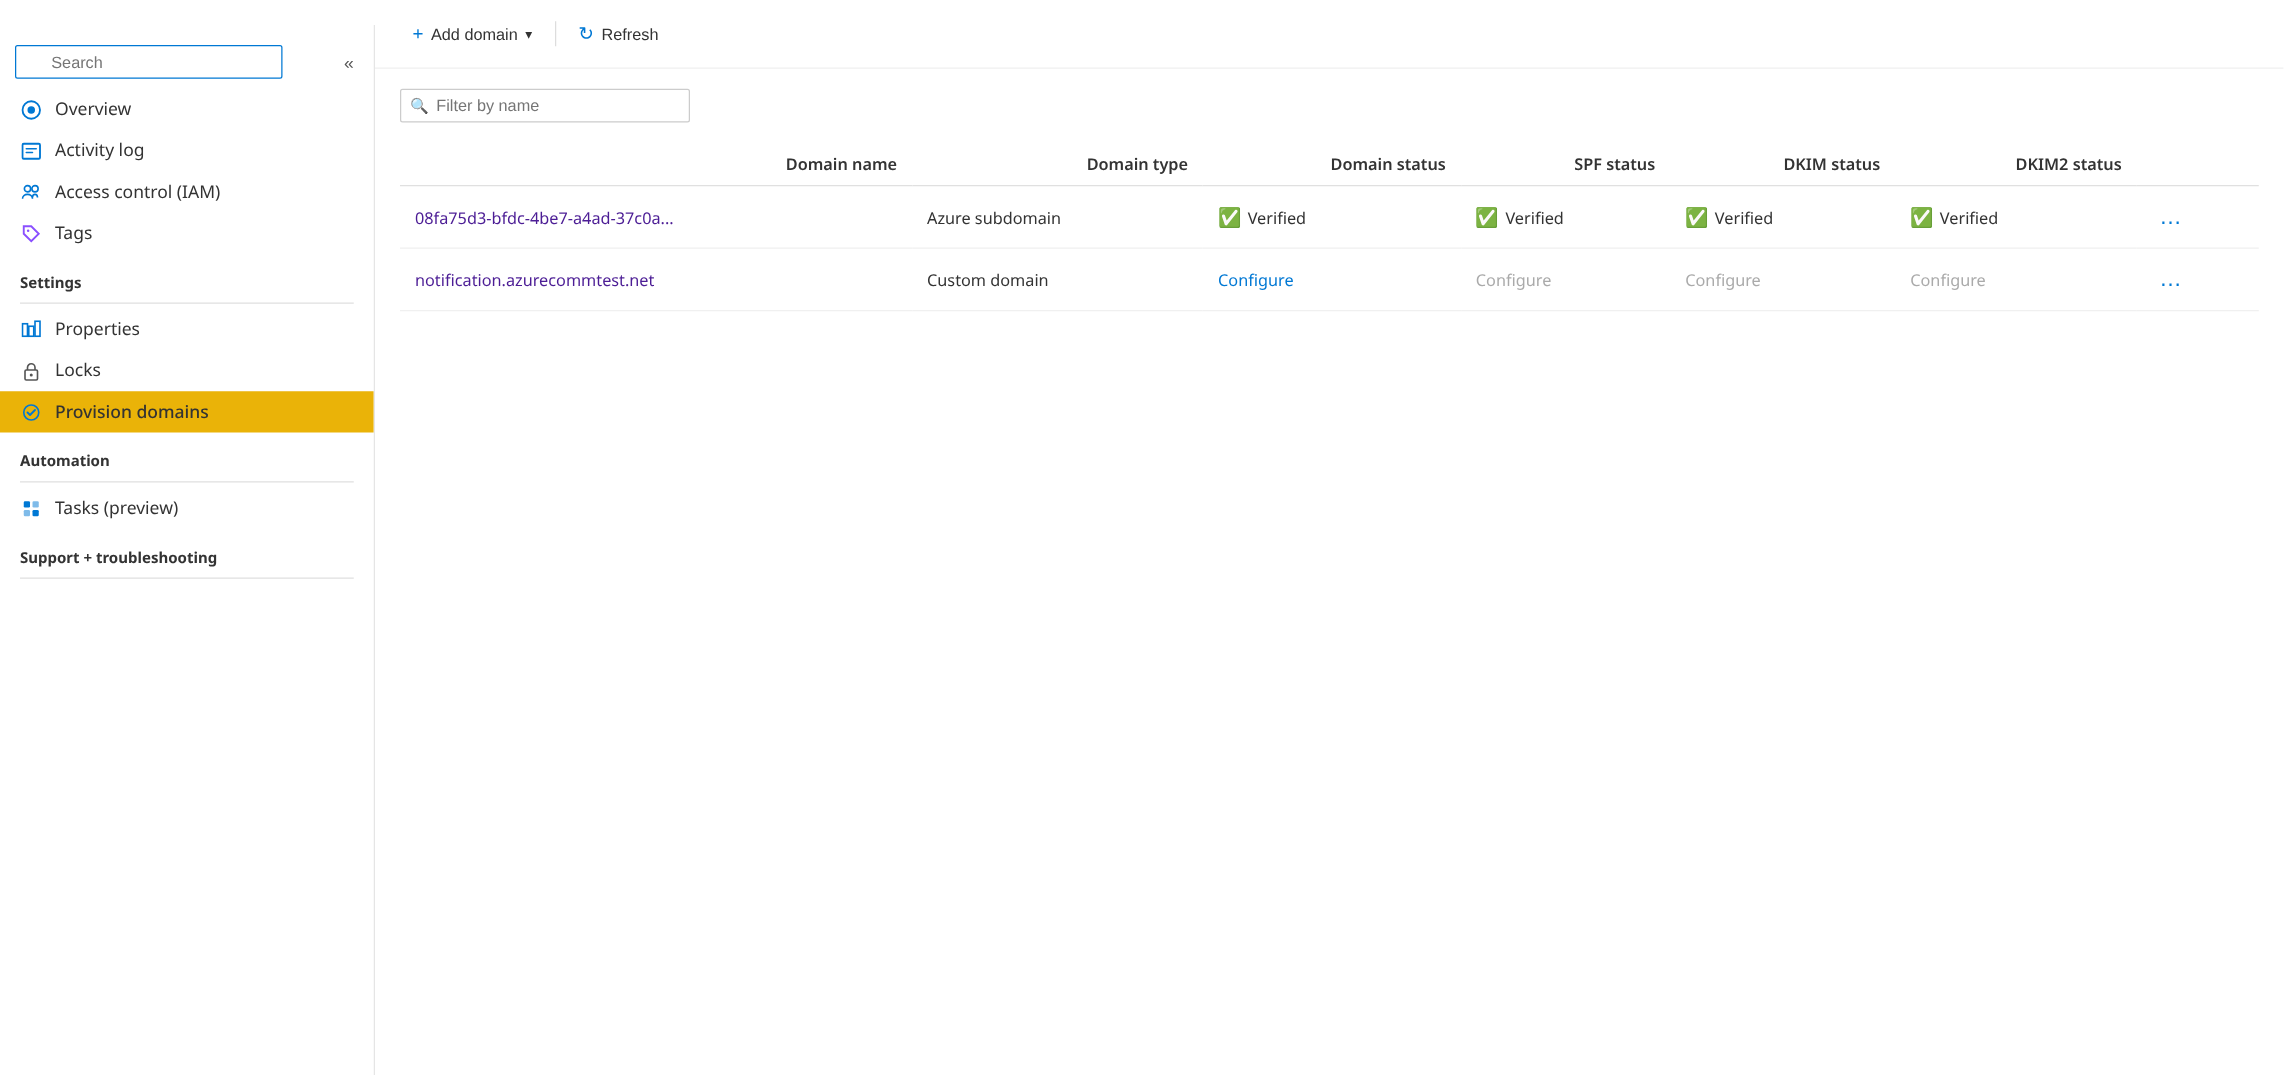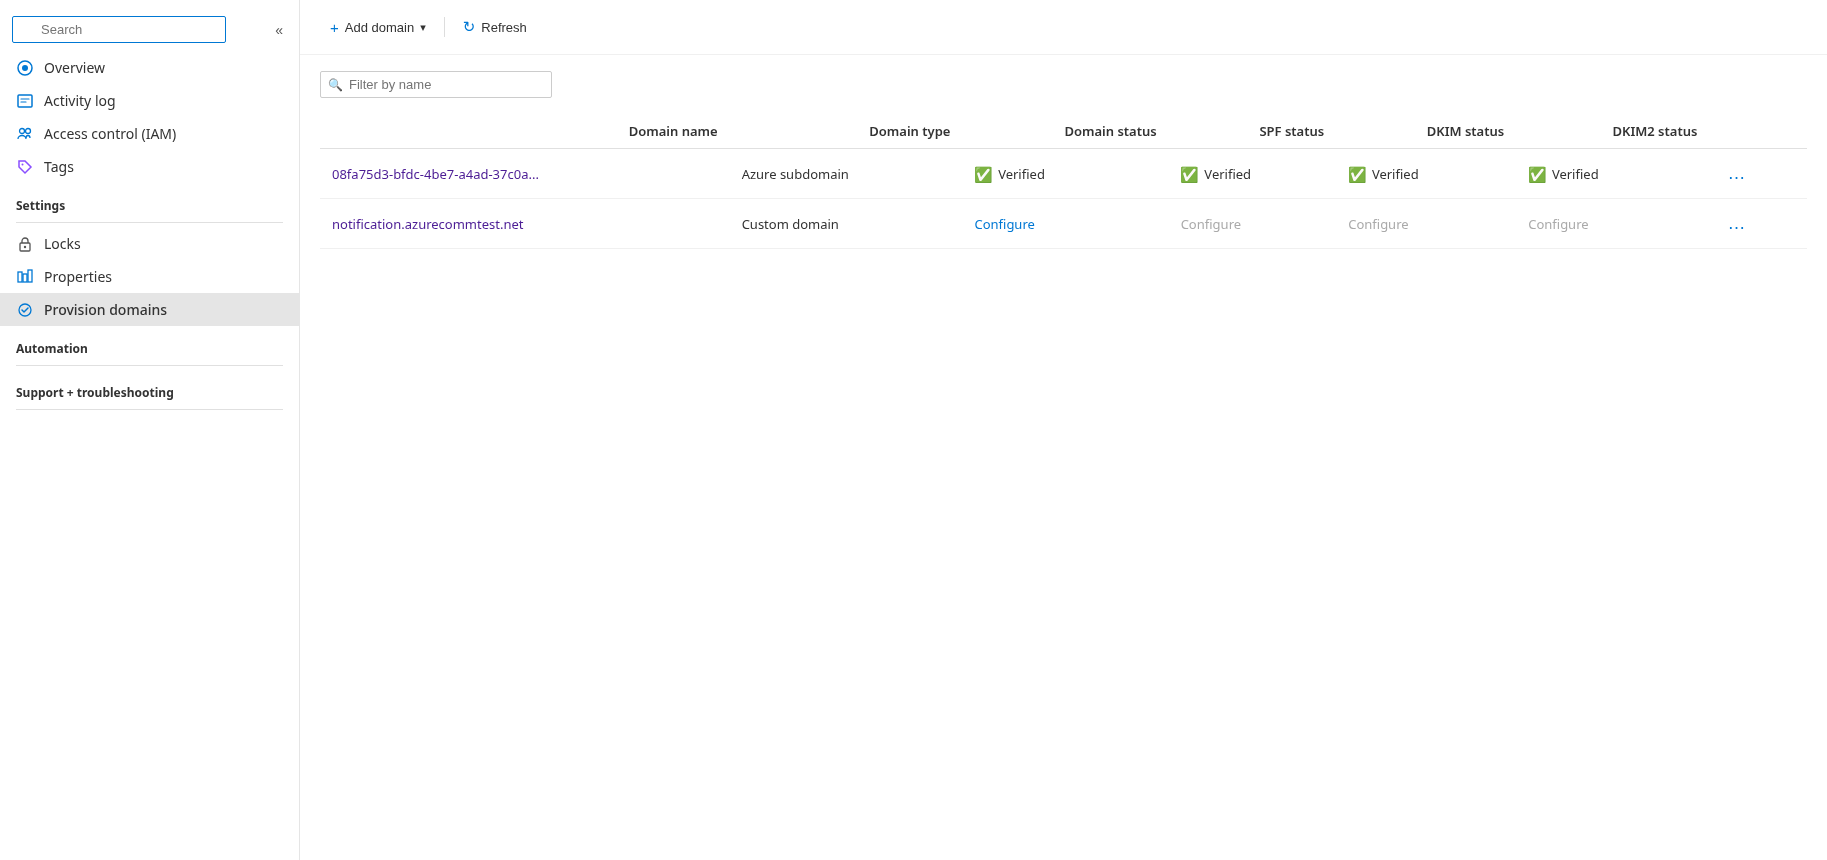--- a/index.html
+++ b/index.html
@@ -8,20 +8,21 @@
     
     .sidebar {
       width: 300px;
       min-width: 300px;
       background: #fff;
       border-right: 1px solid #e5e5e5;
       display: flex;
       flex-direction: column;
       padding: 8px 0;
       overflow-y: auto;
+      margin-top: 20px;
     }
     .sidebar-search-area {
       padding: 8px 12px 8px 12px;
       display: flex;
       align-items: center;
       gap: 6px;
     }
     .sidebar-search-input {
       flex: 1;
       border: 1px solid #0078d4;
@@ -59,21 +60,21 @@
     .nav-item {
       display: flex;
       align-items: center;
       padding: 7px 16px;
       cursor: pointer;
       gap: 10px;
       color: #333;
       font-size: 14px;
       text-decoration: none;
     }
-    .nav-item.active { background: #e5e5e5; font-weight: 500; }
+    .nav-item.active { background: #eab308; font-weight: 500; }
     .nav-icon { width: 18px; height: 18px; display: flex; align-items: center; justify-content: center; flex-shrink: 0; }
     .section-label {
       padding: 14px 16px 4px 16px;
       font-size: 12px;
       font-weight: 700;
       color: #333;
     }
     .section-divider {
       border: none;
       border-top: 1px solid #e0e0e0;
@@ -243,54 +244,65 @@
           <circle cx="5.5" cy="5.5" r="1" fill="#8a4fff"></circle>
         </svg>
     </span>
     <span>Tags</span>
   </div>
 
   <div class="section-label">Settings</div>
   <hr class="section-divider">
 
   <div class="nav-item">
+    <span class="nav-icon icon-properties">
+      <svg width="16" height="16" viewBox="0 0 16 16" fill="none">
+          <rect x="1" y="3" width="4" height="10" stroke="#0078d4" stroke-width="1.3"></rect>
+          <rect x="6" y="5" width="4" height="8" stroke="#0078d4" stroke-width="1.3"></rect>
+          <rect x="11" y="1" width="4" height="12" stroke="#0078d4" stroke-width="1.3"></rect>
+        </svg>
+    </span>
+    <span>Properties</span>
+  </div>
+
+  <div class="nav-item">
     <span class="nav-icon">
       <svg width="16" height="16" viewBox="0 0 16 16" fill="none">
           <rect x="3" y="7" width="10" height="8" rx="1" stroke="#555" stroke-width="1.3"></rect>
           <path d="M5 7V5a3 3 0 0 1 6 0v2" stroke="#555" stroke-width="1.3"></path>
           <circle cx="8" cy="11" r="1.2" fill="#555"></circle>
         </svg>
     </span>
     <span>Locks</span>
   </div>
 
-  <div class="nav-item">
-    <span class="nav-icon icon-properties">
-      <svg width="16" height="16" viewBox="0 0 16 16" fill="none">
-          <rect x="1" y="3" width="4" height="10" stroke="#0078d4" stroke-width="1.3"></rect>
-          <rect x="6" y="5" width="4" height="8" stroke="#0078d4" stroke-width="1.3"></rect>
-          <rect x="11" y="1" width="4" height="12" stroke="#0078d4" stroke-width="1.3"></rect>
-        </svg>
-    </span>
-    <span>Properties</span>
-  </div>
-
   <div class="nav-item active">
     <span class="nav-icon icon-provision">
       <svg width="16" height="16" viewBox="0 0 16 16" fill="none">
           <circle cx="8" cy="8" r="6" stroke="#0078d4" stroke-width="1.3"></circle>
           <path d="M5 8l2 2 4-4" stroke="#0078d4" stroke-width="1.5" stroke-linecap="round" stroke-linejoin="round"></path>
         </svg>
     </span>
     <span>Provision domains</span>
   </div>
 
   <div class="section-label">Automation</div>
   <hr class="section-divider">
 
+  <div class="nav-item">
+    <span class="nav-icon icon-tasks">
+      <svg width="16" height="16" viewBox="0 0 16 16" fill="none">
+          <rect x="2" y="2" width="5" height="5" rx="1" fill="#0078d4"></rect>
+          <rect x="9" y="2" width="5" height="5" rx="1" fill="#0078d4" opacity="0.5"></rect>
+          <rect x="2" y="9" width="5" height="5" rx="1" fill="#0078d4" opacity="0.5"></rect>
+          <rect x="9" y="9" width="5" height="5" rx="1" fill="#0078d4"></rect>
+        </svg>
+    </span>
+    <span>Tasks (preview)</span>
+  </div>
 
   <div class="section-label">Support + troubleshooting</div>
   <hr class="section-divider">
 
 </nav>
 
 <div class="main">
 
   <div class="toolbar">
     <button class="toolbar-btn">

